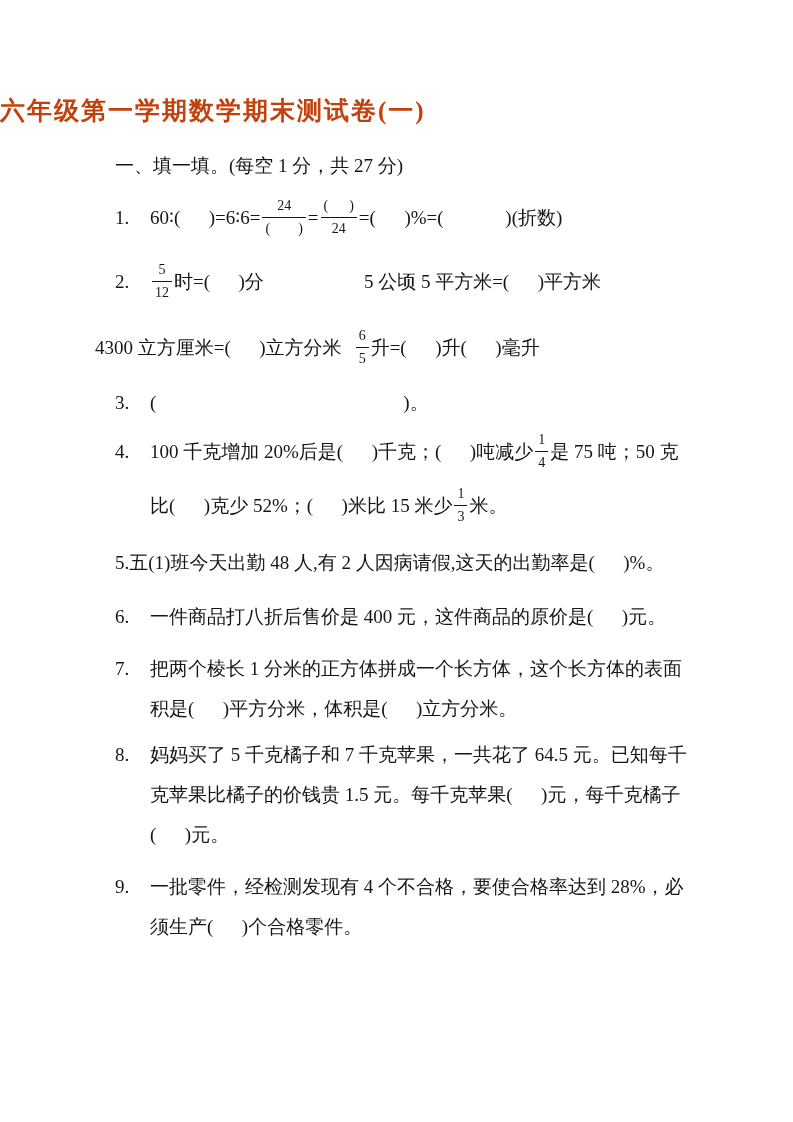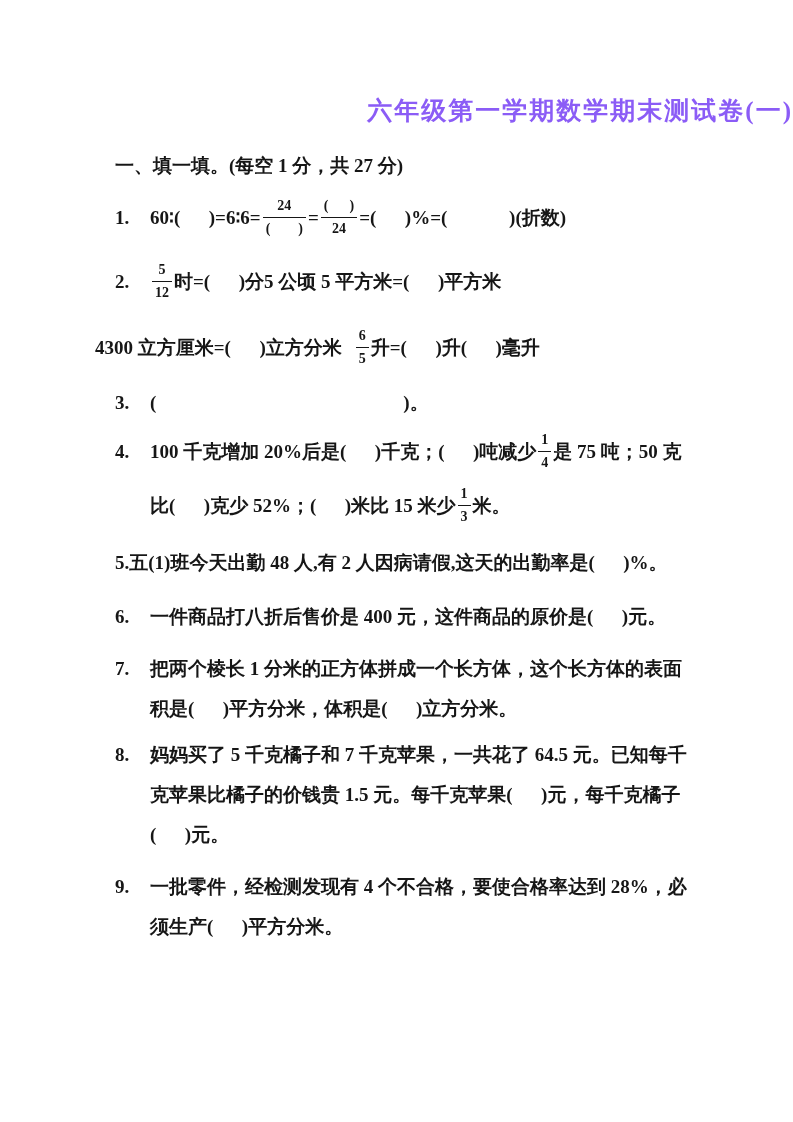--- a/index.html
+++ b/index.html
@@ -8,28 +8,28 @@
     width: 793px;
     height: 1122px;
     background: #ffffff;
     color: #161616;
     font-family: "Liberation Serif", "DejaVu Serif", serif;
     font-size: 19px;
     overflow: hidden;
   }
   .title {
     padding-top: 93px;
-    text-align: right;
+    text-align: left;
     font-size: 25px;
     line-height: 36px;
     font-weight: 900;
     letter-spacing: 2px;
-    color: #8b5cf6;
+    color: #c2410c;
   }
-  .content { padding: 0 40px 0 115px; font-weight: bold; }
+  .content { padding: 0 40px 0 115px; }
   .section-heading {
     margin-top: 22px;
     line-height: 30px;
     white-space: pre-wrap;
   }
   .q { display: flex; align-items: flex-start; }
   .qnum { flex: none; width: 35px; white-space: pre-wrap; }
   .qnum.wide { width: 45px; }
   .qbody { flex: 1; }
   .tline { line-height: 40px; white-space: pre-wrap; }
@@ -47,21 +47,21 @@
   .frac .fden { display: block; padding: 1px 3px 0 3px; white-space: pre; }
   .mt10 { margin-top: 10px; }
   .mt12 { margin-top: 12px; }
   .mt14 { margin-top: 14px; }
   .mt8  { margin-top: 8px; }
   .mt6  { margin-top: 6px; }
   .mt4  { margin-top: 12px; }
   .mt2  { margin-top: 2px; }
   .outdent-4300 { margin-left: -20px; }
   .outdent-q10 { margin-left: -15px; }
-  .gap-col2 { }
+  .gap-col2 { margin-left: 100px; }
   .gap-small { margin-left: 14px; }
 </style>
 </head>
 <body>
 
 <div class="sheet">
   <div class="title">六年级第一学期数学期末测试卷(一)</div>
 
   <div class="content">
 
@@ -115,19 +115,19 @@
         <div class="tline">妈妈买了 5 千克橘子和 7 千克苹果，一共花了 64.5 元。已知每千</div>
         <div class="tline">克苹果比橘子的价钱贵 1.5 元。每千克苹果(      )元，每千克橘子</div>
         <div class="tline">(      )元。</div>
       </span>
     </div>
 
     <div class="q mt4">
       <span class="qnum tline">9.</span>
       <span class="qbody">
         <div class="tline">一批零件，经检测发现有 4 个不合格，要使合格率达到 28%，必</div>
-        <div class="tline">须生产(      )平方分米。</div>
+        <div class="tline">须生产(      )个合格零件。</div>
       </span>
     </div>
 
 
   </div>
 </div>
 
 </body></html>

